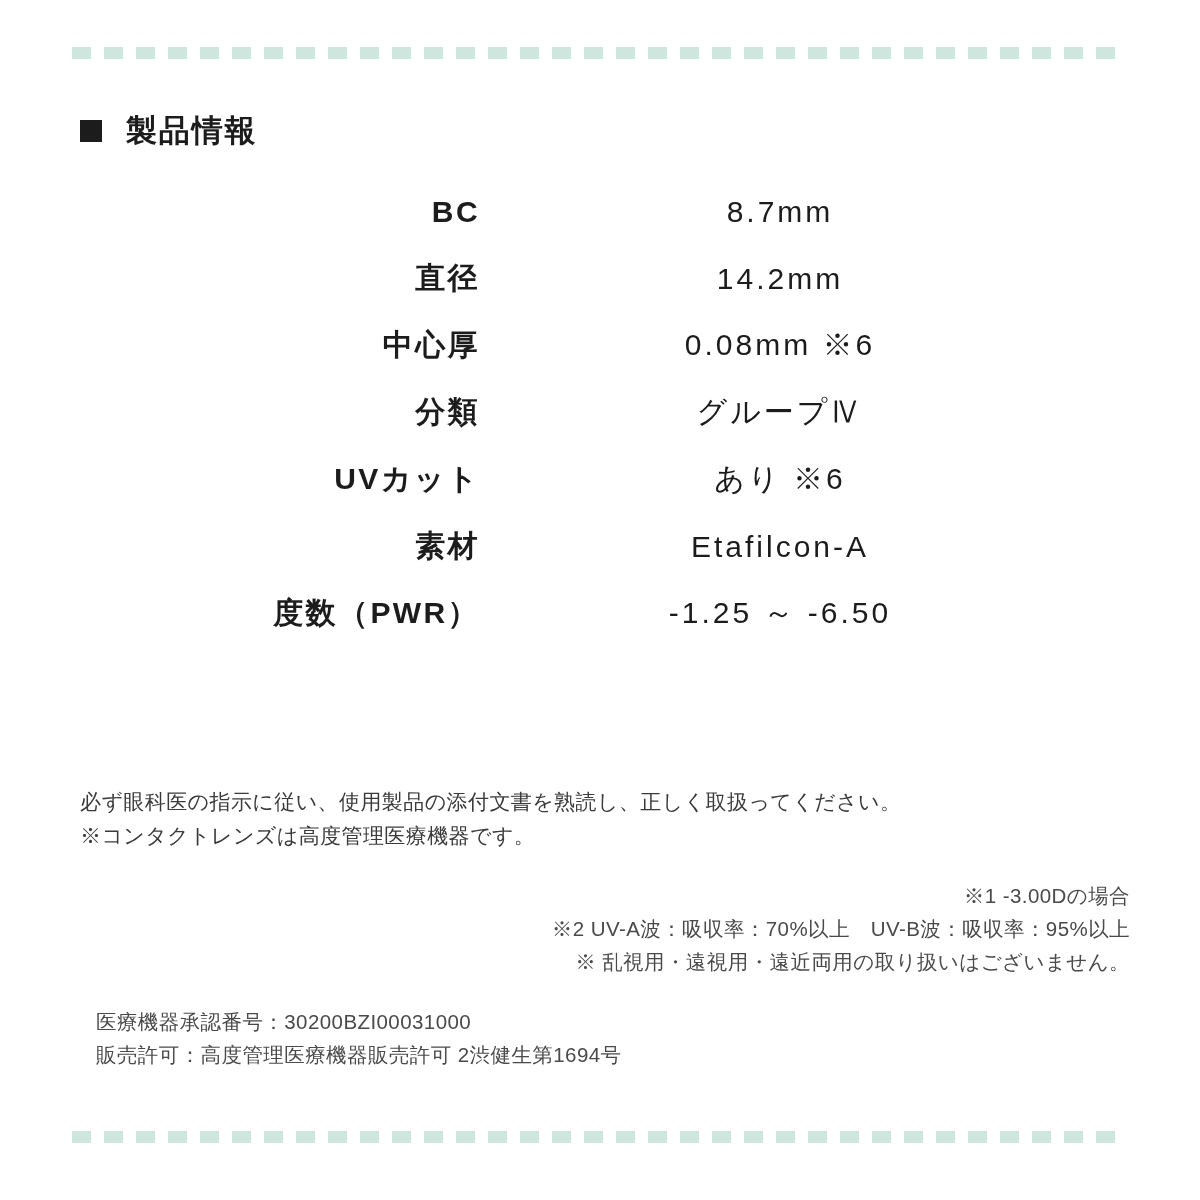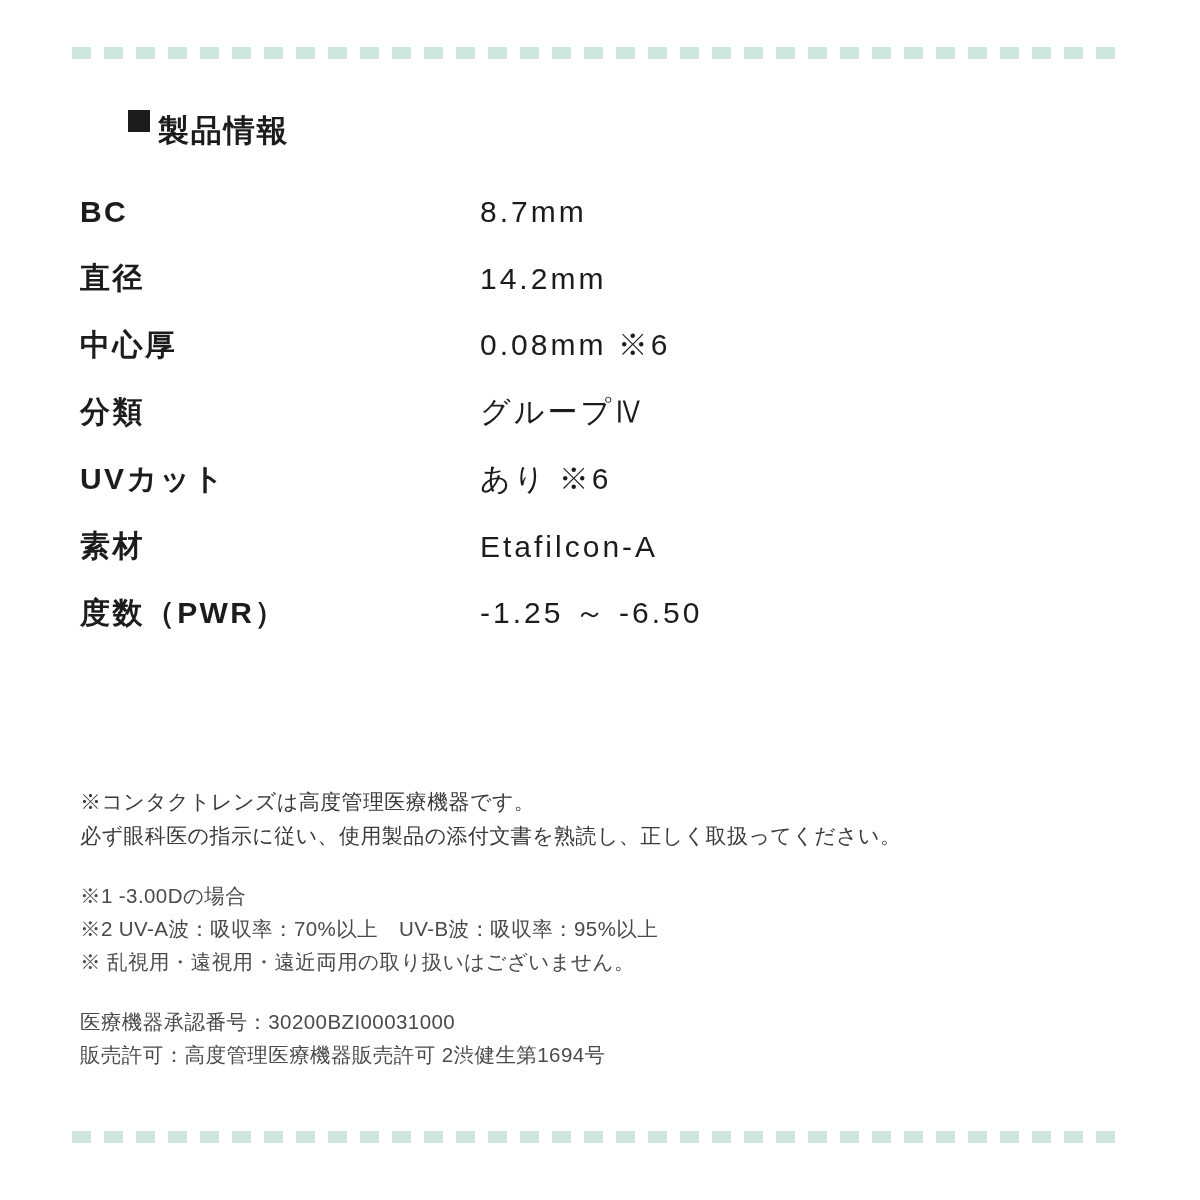--- a/index.html
+++ b/index.html
@@ -51,50 +51,50 @@
   }
 
   .section-title {
     position: absolute;
     left: 80px;
     top: 110px;
     font-size: 31px;
     font-weight: bold;
     letter-spacing: 0.06em;
     display: flex;
-    gap: 8px;
-    margin-left: 48px;
+    align-items: center;
+    gap: 24px;
   }
   .square-marker {
     display: inline-block;
     width: 22px;
     height: 22px;
     background: #1c1c1c;
   }
 
   .spec-table {
     position: absolute;
     left: 80px;
     top: 178px;
     width: 1000px;
     border-collapse: collapse;
   }
   .spec-table tr { height: 67px; }
   .spec-table th {
-    text-align: left;
+    text-align: right;
     font-size: 30px;
     font-weight: bold;
     letter-spacing: 0.08em;
     width: 400px;
     vertical-align: middle;
     padding: 0;
     color: #1c1c1c;
   }
   .spec-table td {
-    text-align: left;
+    text-align: center;
     font-size: 30px;
     font-weight: normal;
     letter-spacing: 0.10em;
     vertical-align: middle;
     padding: 0;
     color: #1c1c1c;
   }
 
   .notes {
     position: absolute;
@@ -107,24 +107,26 @@
     font-size: 21px;
     line-height: 1.62;
     letter-spacing: 0.02em;
   }
   .note-block.gap-1 { margin-top: 26px; }
   .note-block.gap-2 { margin-top: 26px; }
   .note-line { white-space: pre; }
   .note-line.small {
     font-size: 20.5px;
     color: #4a4a4a;
+    text-align: right;
   }
   .note-line.license {
     font-size: 20.5px;
     color: #4a4a4a;
+    margin-left: 16px;
   }
 </style>
 </head>
 <body>
 
 <div class="page">
 
   <div class="dot-rule top">
       <span style="background: rgb(207, 229, 224);"></span>
       <span style="background: rgb(207, 229, 224);"></span>
@@ -197,22 +199,22 @@
         <tr>
           <th>度数（PWR）</th>
           <td>-1.25 ～ -6.50</td>
         </tr>
       </tbody>
     </table>
 
     <div class="notes">
 
       <div class="note-block">
+        <div class="note-line">必ず眼科医の指示に従い、使用製品の添付文書を熟読し、正しく取扱ってください。</div>
         <div class="note-line">※コンタクトレンズは高度管理医療機器です。</div>
-        <div class="note-line">必ず眼科医の指示に従い、使用製品の添付文書を熟読し、正しく取扱ってください。</div>
       </div>
 
       <div class="note-block gap-1">
         <div class="note-line small">※1 -3.00Dの場合</div>
         <div class="note-line small">※2 UV-A波：吸収率：70%以上　UV-B波：吸収率：95%以上</div>
         <div class="note-line small">※ 乱視用・遠視用・遠近両用の取り扱いはございません。</div>
       </div>
 
       <div class="note-block gap-2">
         <div class="note-line license">医療機器承認番号：30200BZI00031000</div>

